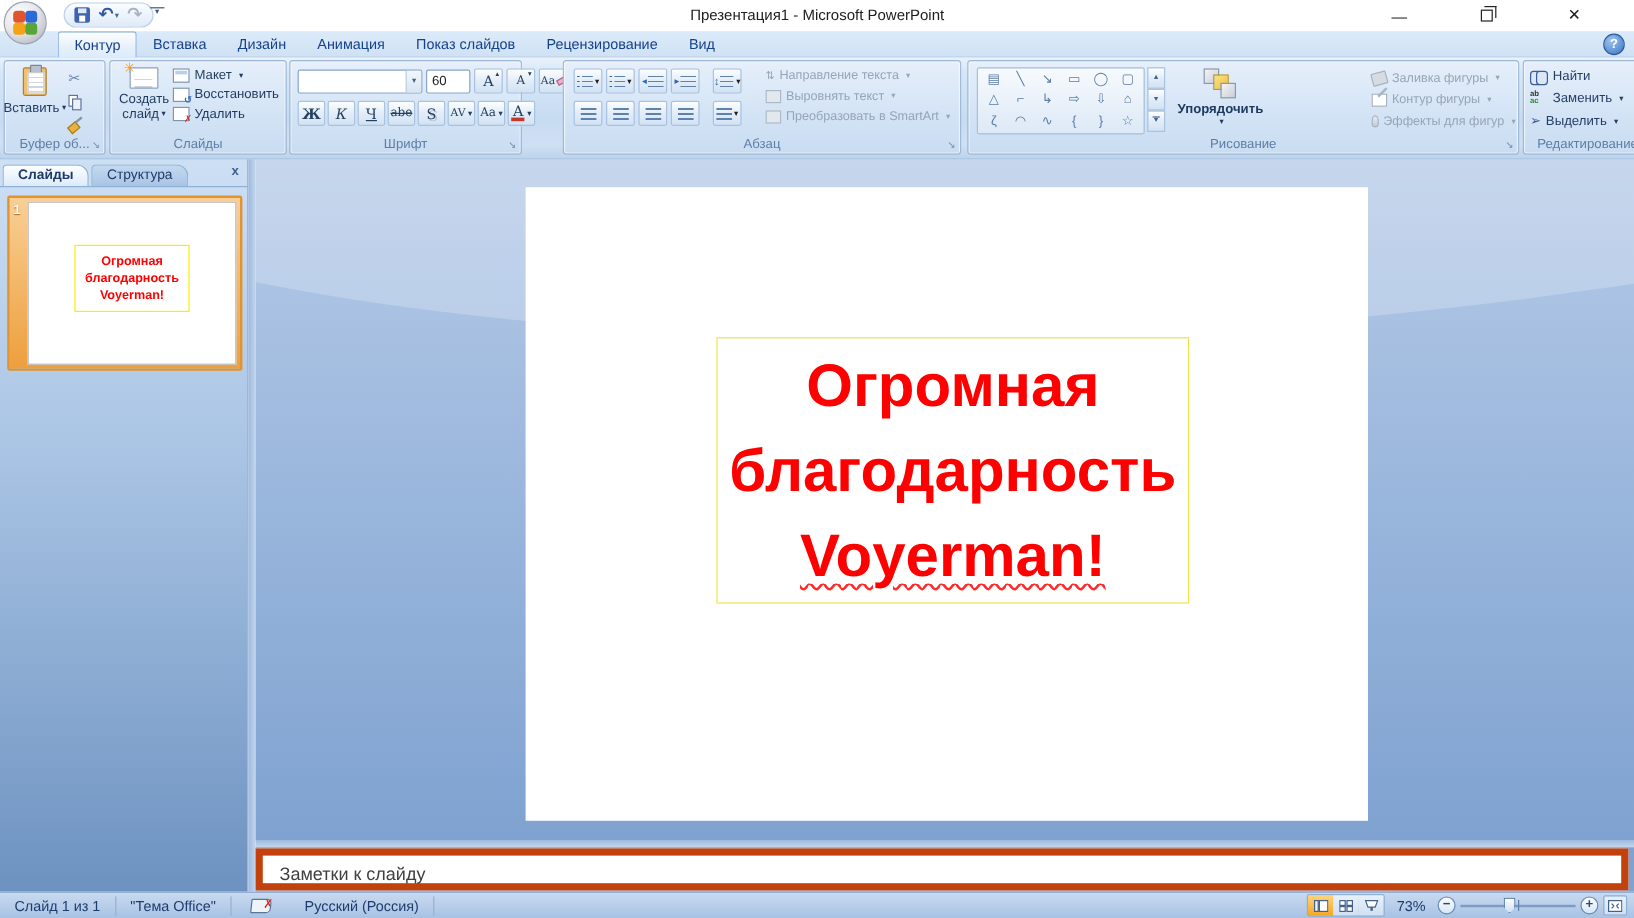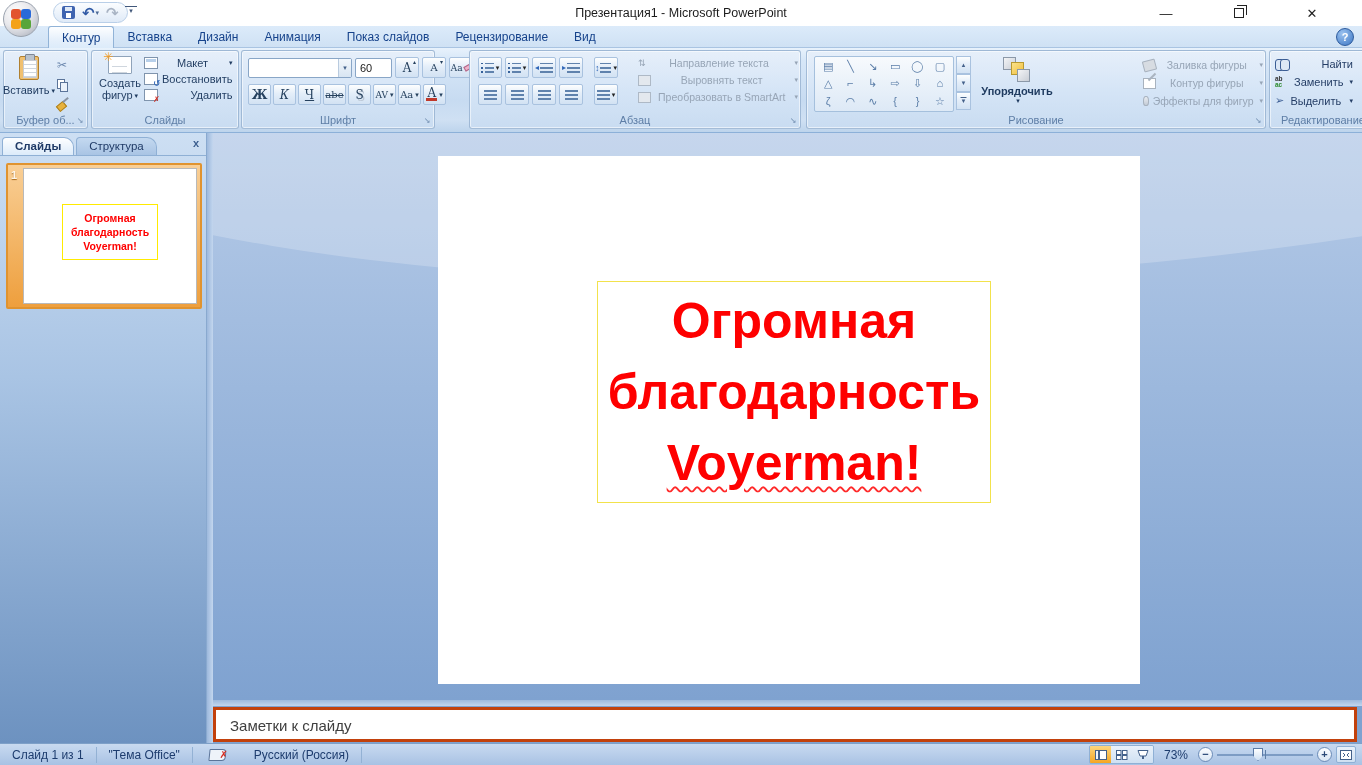--- a/index.html
+++ b/index.html
@@ -85,21 +85,21 @@
   .brush-ic:before { content:""; position:absolute; left:1px; bottom:1px; width:7px; height:5px; background:#e8b23c; border:1px solid #a87e20; transform:rotate(-40deg); }
   .brush-ic:after { content:""; position:absolute; right:0; top:1px; width:7px; height:2px; background:#8a94a2; transform:rotate(-40deg); }
 
   
   .g-slides { left:91px; width:148px; }
   .newslide { position:absolute; left:5px; top:5px; width:46px; height:58px; }
   .slide-ic { position:relative; width:24px; height:18px; background:#fff; border:1px solid #8fa3ba; border-radius:1px;
     background-image:repeating-linear-gradient(180deg,transparent 0 5px,#cfd6de 5px 6px); background-size:70% 100%; background-position:3px 4px; background-repeat:no-repeat; }
   .sparkle { position:absolute; left:-6px; top:-7px; font-size:12px; color:#f09c28; }
   .slides-col { position:absolute; left:52px; top:6px; display:flex; flex-direction:column; gap:4px; }
-  .menu-row { display:flex; align-items:center; gap:4px; font-size:11px; color:#1e3a5f; cursor:pointer; white-space:nowrap;justify-content:space-between; }
+  .menu-row { display:flex; align-items:center; gap:4px; font-size:11px; color:#1e3a5f; cursor:pointer; white-space:nowrap; }
   .pg-ic { width:14px; height:12px; background:#fff; border:1px solid #7f94ad; position:relative; font-size:8px; }
   .pg-ic.layout:before { content:""; position:absolute; left:1px; top:1px; right:1px; height:3px; background:#b8d0ea; }
   .pg-ic.reset:after { content:"↺"; position:absolute; right:-3px; bottom:-4px; color:#2f66b8; font-weight:bold; }
   .pg-ic.del:after { content:"✗"; position:absolute; right:-3px; bottom:-4px; color:#d42a1e; font-weight:bold; }
 
   
   .g-font { left:241px; width:194px; }
   .font-row1 { position:absolute; left:6px; top:6px; display:flex; align-items:center; gap:3px; }
   .combo { height:20px; background:#fff; border:1px solid #89a6c7; border-radius:2px; position:relative; font-size:11px; color:#222; }
   .combo .arrow { position:absolute; right:0; top:0; width:13px; height:100%; border-left:1px solid #b9cbdf;
@@ -190,21 +190,21 @@
   .canvas:before { content:""; position:absolute; left:-400px; top:-560px; width:2400px; height:700px;
     border-radius:50%; background:rgba(255,255,255,.22); transform:rotate(-4deg); }
   .slide { position:absolute; left:225px; top:23px; width:702px; height:528px; background:#fff; }
   .textbox { position:absolute; left:159px; top:125px; width:394px; height:222px; border:1px solid #f2e24c;
     display:flex; flex-direction:column; align-items:center; justify-content:center; cursor:text; }
   .textbox div { font-size:50px; line-height:71px; font-weight:bold; color:#fe0000; white-space:nowrap; }
   .squiggle { text-decoration:underline; text-decoration-style:wavy; text-decoration-color:#ff2a2a; text-decoration-thickness:2px; text-underline-offset:6px; }
   .splitter-h { position:absolute; left:213px; top:567px; width:1149px; height:6px;
     background:linear-gradient(180deg,#9db9dd,#c3d6ee); cursor:row-resize; }
   .notes-pane { position:absolute; left:213px; top:573px; width:1149px; height:37px; background:#7fa2d0; }
-  .notes-box { position:absolute; left:0; top:1px; right:5px; bottom:1px; background:#fff; border:3px solid #c2410c;
+  .notes-box { position:absolute; left:0; top:1px; right:5px; bottom:1px; background:#fff; border:6px solid #c2410c;
     font-size:15px; color:#3f3f3f; padding:7px 0 0 14px; cursor:text; }
 
   
   .statusbar { position:absolute; left:0; top:743px; width:1362px; height:22px;
     background:linear-gradient(180deg,#c9daf0,#a8c2e4); border-top:1px solid #7ea0c8;
     display:flex; align-items:center; font-size:12px; color:#1d3c6e; }
   .sb-seg { padding:0 12px; height:16px; line-height:16px; border-right:1px solid #93b1d4; white-space:nowrap; }
   .sb-seg.nb { border-right:none; }
   .spell-ic { position:relative; width:17px; height:13px; margin:0 4px; cursor:pointer; }
   .spell-ic:before { content:""; position:absolute; left:0; top:1px; width:15px; height:10px; background:#eef3f9;
@@ -299,21 +299,21 @@
     </div>
     <div class="rgroup-label">Буфер об...</div>
     <span class="launcher">↘</span>
   </div>
 
   <div class="rgroup g-slides">
     <div class="newslide big-btn">
       <span class="slide-ic">
           <span class="sparkle">✳</span>
         </span>
-      <span class="dd" style="margin-top:3px;width:52px">Создать фигур</span>
+      <span class="dd" style="margin-top:3px;width:52px">Создать слайд</span>
     </div>
     <div class="slides-col">
       <span class="menu-row dd">
           <span class="pg-ic layout"></span>
           <span>Макет</span>
         </span>
       <span class="menu-row">
           <span class="pg-ic reset"></span>
           <span>Восстановить</span>
         </span>

